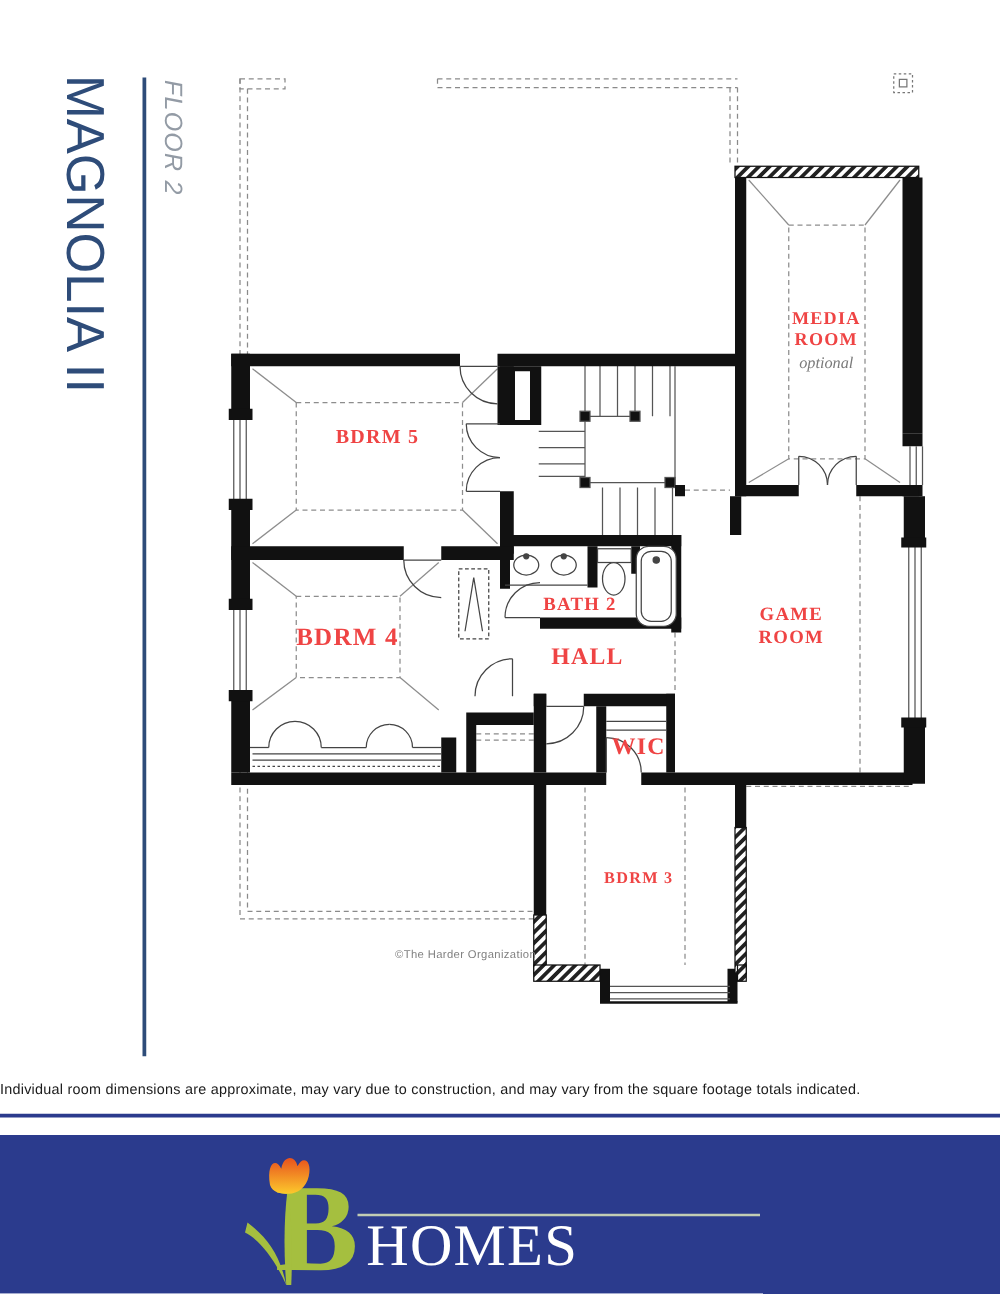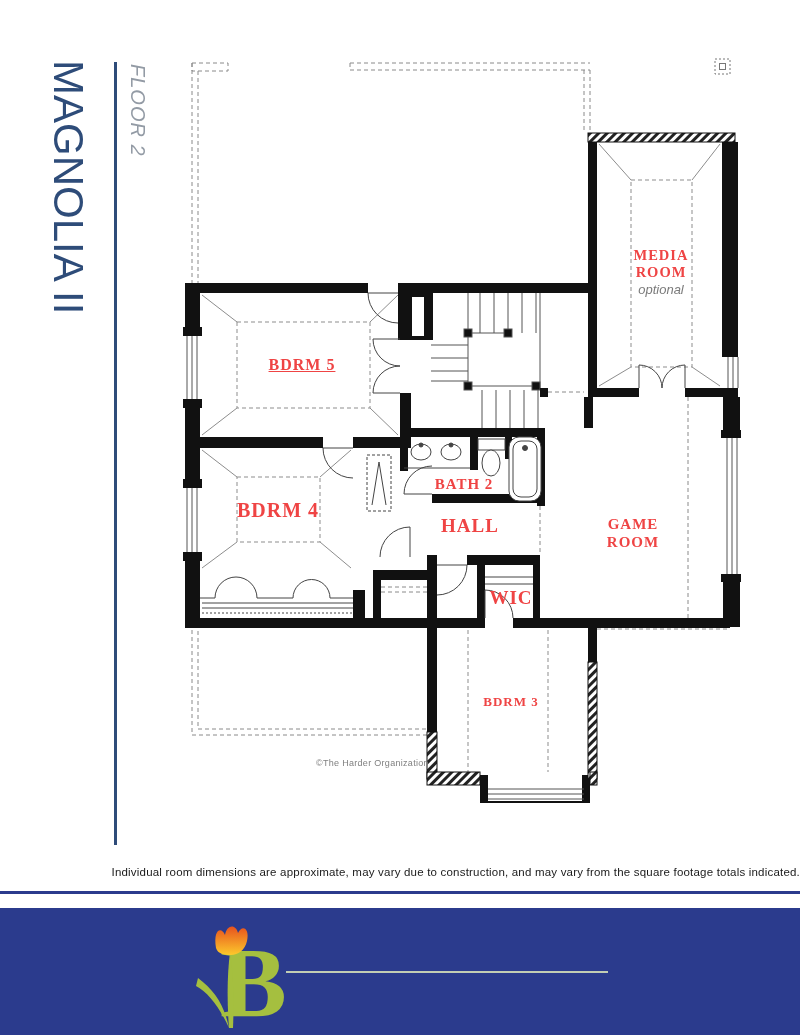--- a/index.html
+++ b/index.html
@@ -14,35 +14,35 @@
     background:var(--sidebar_navy);}
   #floor-label{position:absolute;left:126px;top:64px;height:150px;
     writing-mode:vertical-rl;font-style:italic;font-size:20px;letter-spacing:1px;
     color:var(--floor_gray);}
 
   
   #plan{position:absolute;left:0;top:0;width:800px;height:860px;}
   #plan svg{position:absolute;left:0;top:0;}
   .room-label{position:absolute;font-family:"Liberation Serif",serif;font-weight:bold;
     color:#ef4444;text-align:center;letter-spacing:1px;line-height:1.1;}
-  #lbl-bdrm5{left:240px;top:356px;width:124px;font-size:16px;text-decoration:underline;}
+  #lbl-bdrm5{left:240px;top:341px;width:124px;font-size:16px;}
   #lbl-bdrm4{left:216px;top:499px;width:124px;font-size:20px;}
   #lbl-bath2{left:424px;top:476px;width:80px;font-size:15px;}
   #lbl-hall{left:430px;top:516px;width:80px;font-size:19px;font-family:Liberation Serif, serif;}
   #lbl-wic{left:481px;top:588px;width:60px;font-size:19px;}
   #lbl-bdrm3{left:449px;top:695px;width:124px;font-size:13px;}
-  #lbl-game{left:573px;top:483px;width:120px;font-size:15px;line-height:18px;margin-top:32px;}
+  #lbl-game{left:573px;top:483px;width:120px;font-size:15px;line-height:18px;}
   #lbl-media{left:601px;top:247px;width:120px;font-size:14.5px;line-height:17px;}
   #lbl-media-note{position:absolute;left:601px;top:282px;width:120px;text-align:center;
-    font-style:italic;font-size:13px;color:#7a7a7a;font-family:Liberation Sans, sans-serif;}
+    font-style:italic;font-size:13px;color:#7a7a7a;font-family:Liberation Serif, serif;}
   #copyright{position:absolute;left:316px;top:758px;font-size:9px;color:#808080;
     letter-spacing:0.3px;}
 
   
-  #disclaimer{position:absolute;left:0;top:866px;width:800px;text-align:right;
+  #disclaimer{position:absolute;left:0;top:866px;width:800px;text-align:left;
     font-size:11.5px;color:#1a1a1a;letter-spacing:0.2px;}
   #divider-horiz{position:absolute;left:0;top:891px;width:800px;height:3px;background:var(--navy);}
   #footer{position:absolute;left:0;top:908px;width:800px;height:127px;background:var(--navy);}
   #brand1{position:absolute;left:293px;top:12px;font-family:"Liberation Serif",serif;
     font-size:47px;color:#fff;letter-spacing:1px;}
   #brand-rule{position:absolute;left:286px;top:63px;width:322px;height:2px;background:var(--rule);}
   #brand2{position:absolute;left:293px;top:62px;font-family:"Liberation Serif",serif;
     font-size:47px;color:#fff;letter-spacing:1px;}
   #logo-mark{position:absolute;left:194px;top:8px;}
 </style>
@@ -291,15 +291,16 @@
           <stop offset="0" stop-color="#e8521d"></stop>
           <stop offset="1" stop-color="#fcc92c"></stop>
         </linearGradient>
       </defs>
       <text x="26" y="100" font-family="Liberation Serif, serif" font-size="100" font-weight="bold" fill="#a5bf3f">B</text>
       <path d="M4,62 C20,74 30,88 35,112 C26,92 14,76 2,70 Z" fill="#a5bf3f"></path>
       <path d="M35,112 C33,86 33,60 36,36 C40,60 40,88 39,112 Z" fill="#a5bf3f"></path>
       <path d="M22,32 C19,14 27,10 31,19 C33,8 42,8 44,17 C48,8 56,12 53,25 C51,34 44,39 37,39 C30,39 24,38 22,32 Z" fill="url(#tulipGrad)"></path>
     </svg>
     <div id="brand-rule"></div>
+    <div id="brand2">HOMES</div>
   </div>
 
 </div>
 
 </body></html>

